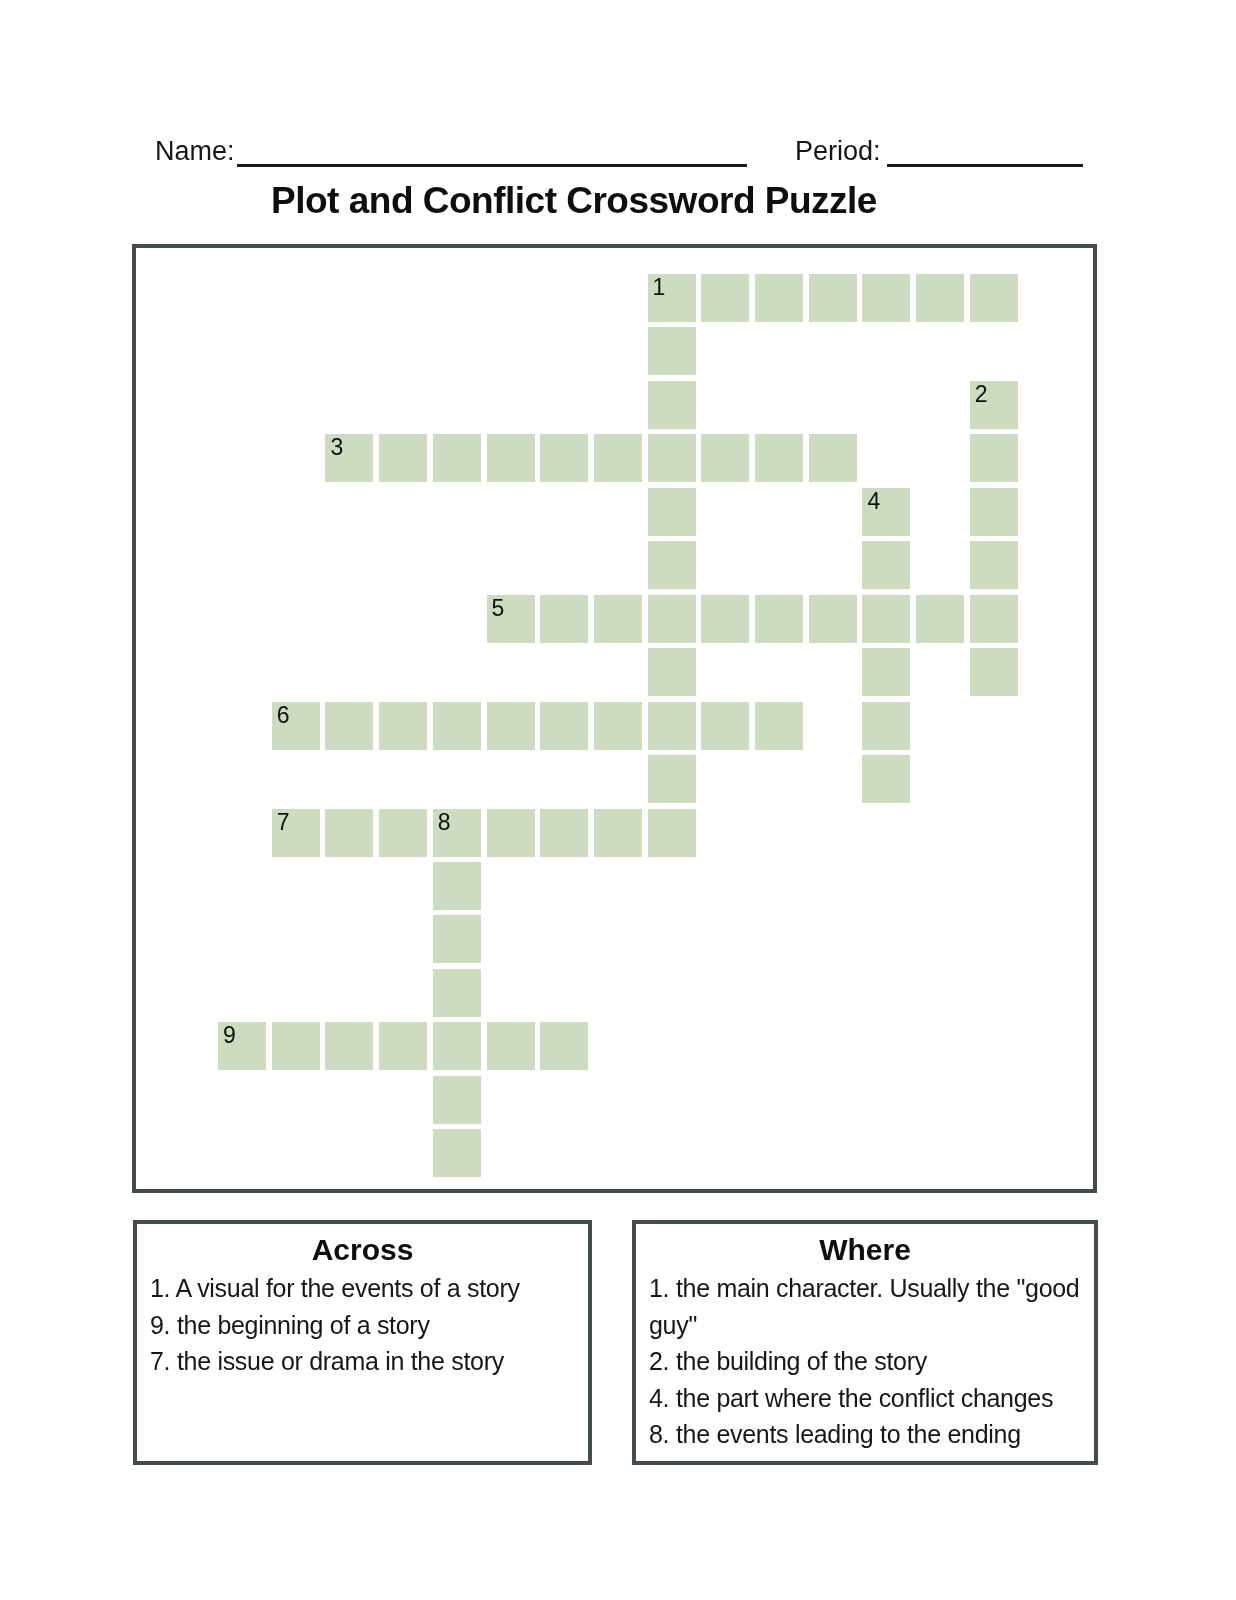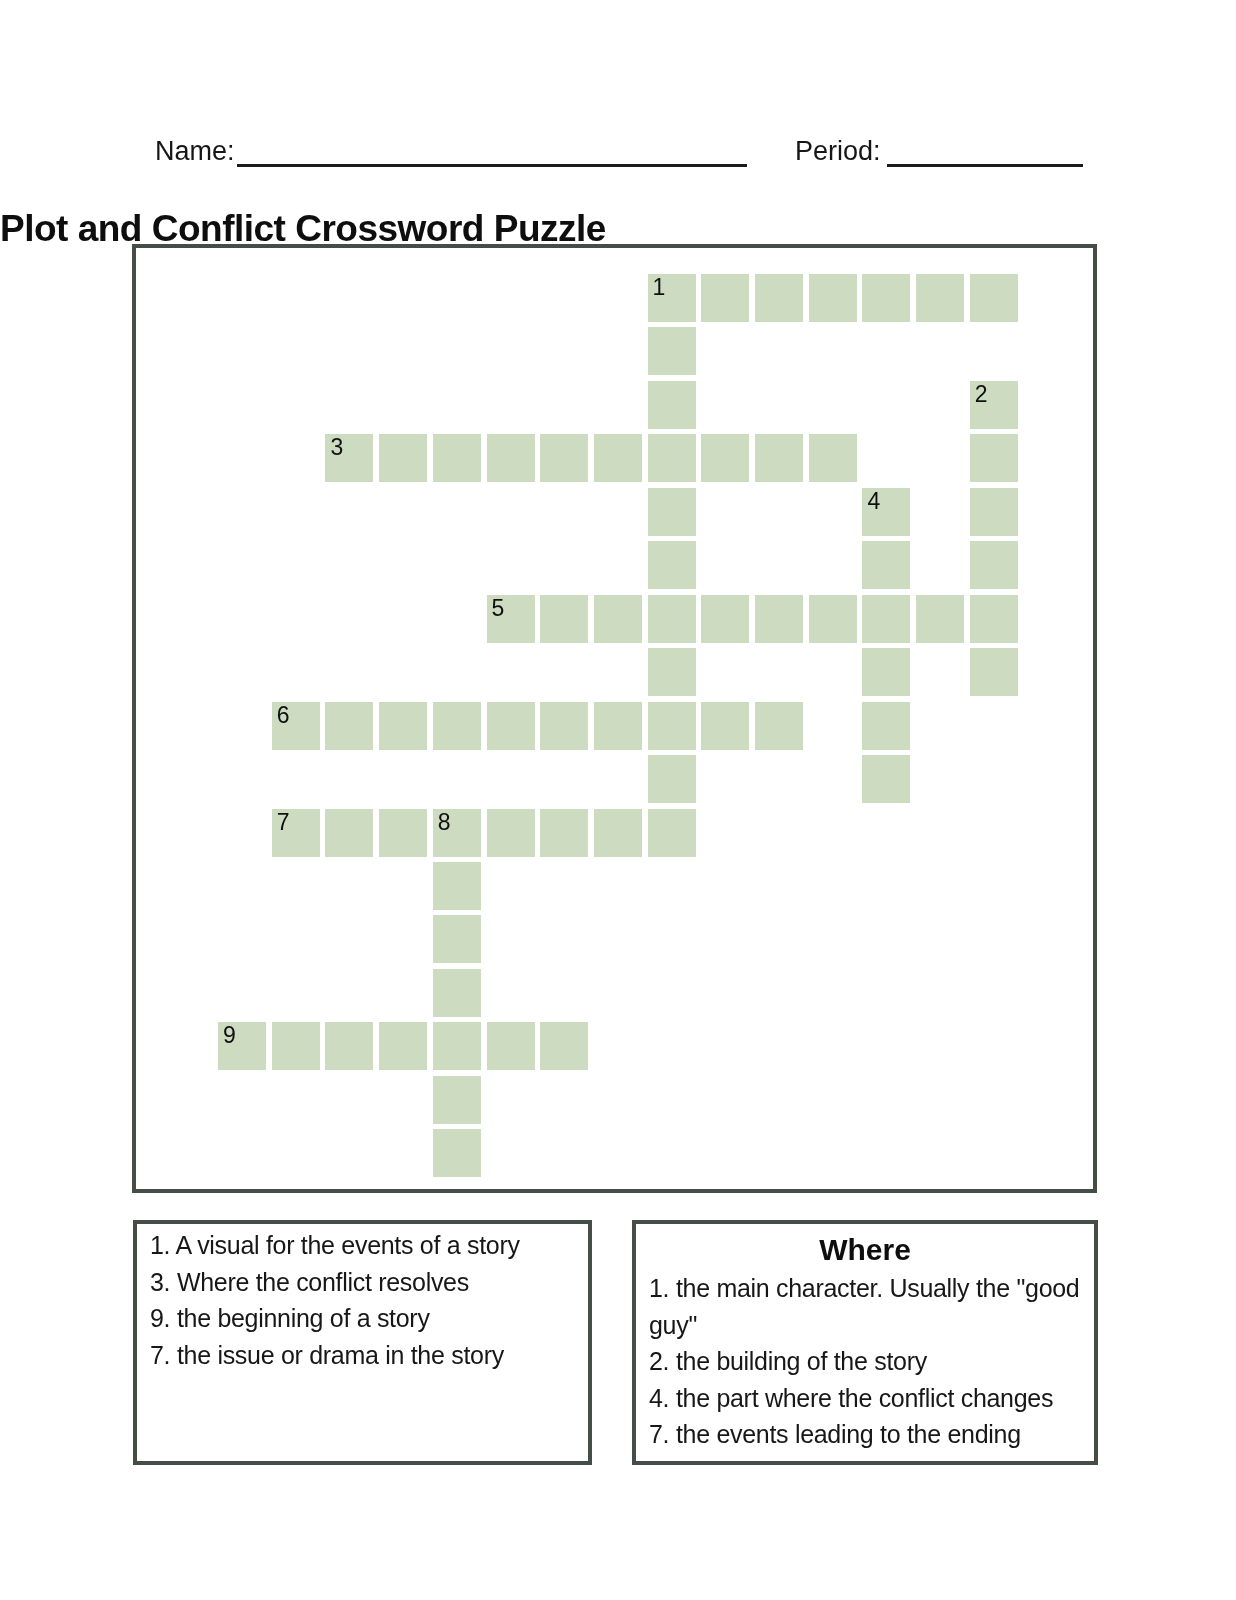--- a/index.html
+++ b/index.html
@@ -3,22 +3,22 @@
 <meta charset="utf-8">
 <style>
   html,body { margin:0; padding:0; background:#ffffff; }
   .page {
     position:relative; width:1236px; height:1600px; background:#ffffff;
     font-family:"Liberation Sans", sans-serif; color:#121212; overflow:hidden;
   }
   .hdr-label { position:absolute; font-size:27px; line-height:27px; color:#161616; }
   .u-line { position:absolute; height:3px; background:#1b1b1b; }
   .page-title {
-    position:absolute; top:182px; left:0; width:1148px; 
-    font-size:37px; line-height:38px; font-weight:bold; color:#0e0e0e; letter-spacing:-0.5px;margin-top:28px;
+    position:absolute; top:182px; left:0; width:1148px; text-align:center;
+    font-size:37px; line-height:38px; font-weight:bold; color:#0e0e0e; letter-spacing:-0.5px;
   }
   .gbox {
     position:absolute; left:132px; top:244px; width:965px; height:949px;
     border:4px solid #454d47; box-sizing:border-box; background:#ffffff;
   }
   .cell { position:absolute; width:48px; height:48px; background:#cddbc1; }
   .cell .num {
     position:absolute; left:5px; top:1px; font-size:23px; line-height:25px; color:#101010;
   }
   .cbox {
@@ -132,31 +132,31 @@
       <div class="cell" style="left: 189.4px; top: 774.3px; background: rgb(205, 219, 193);"></div>
       <div class="cell" style="left: 243.1px; top: 774.3px; background: rgb(205, 219, 193);"></div>
       <div class="cell" style="left: 296.8px; top: 774.3px; background: rgb(205, 219, 193);"></div>
       <div class="cell" style="left: 350.5px; top: 774.3px; background: rgb(205, 219, 193);"></div>
       <div class="cell" style="left: 404.2px; top: 774.3px; background: rgb(205, 219, 193);"></div>
       <div class="cell" style="left: 296.8px; top: 827.75px; background: rgb(205, 219, 193);"></div>
       <div class="cell" style="left: 296.8px; top: 881.2px; background: rgb(205, 219, 193);"></div>
     </div>
 
   <div class="cbox across" style="border-color: rgb(69, 77, 71);">
+    <div class="ctitle">Across</div>
     <div class="clist">
         <div class="clue">1. A visual for the events of a story</div>
-        <div class="clue">3. Where the conflict resolves</div>
         <div class="clue">9. the beginning of a story</div>
         <div class="clue">7. the issue or drama in the story</div>
       </div>
   </div>
 
   <div class="cbox down" style="border-color: rgb(69, 77, 71);">
     <div class="ctitle">Where</div>
     <div class="clist">
         <div class="clue">1. the main character. Usually the "good guy"</div>
         <div class="clue">2. the building of the story</div>
         <div class="clue">4. the part where the conflict changes</div>
-        <div class="clue">7. the events leading to the ending</div>
+        <div class="clue">8. the events leading to the ending</div>
       </div>
   </div>
 
 </div>
 
 </body></html>

